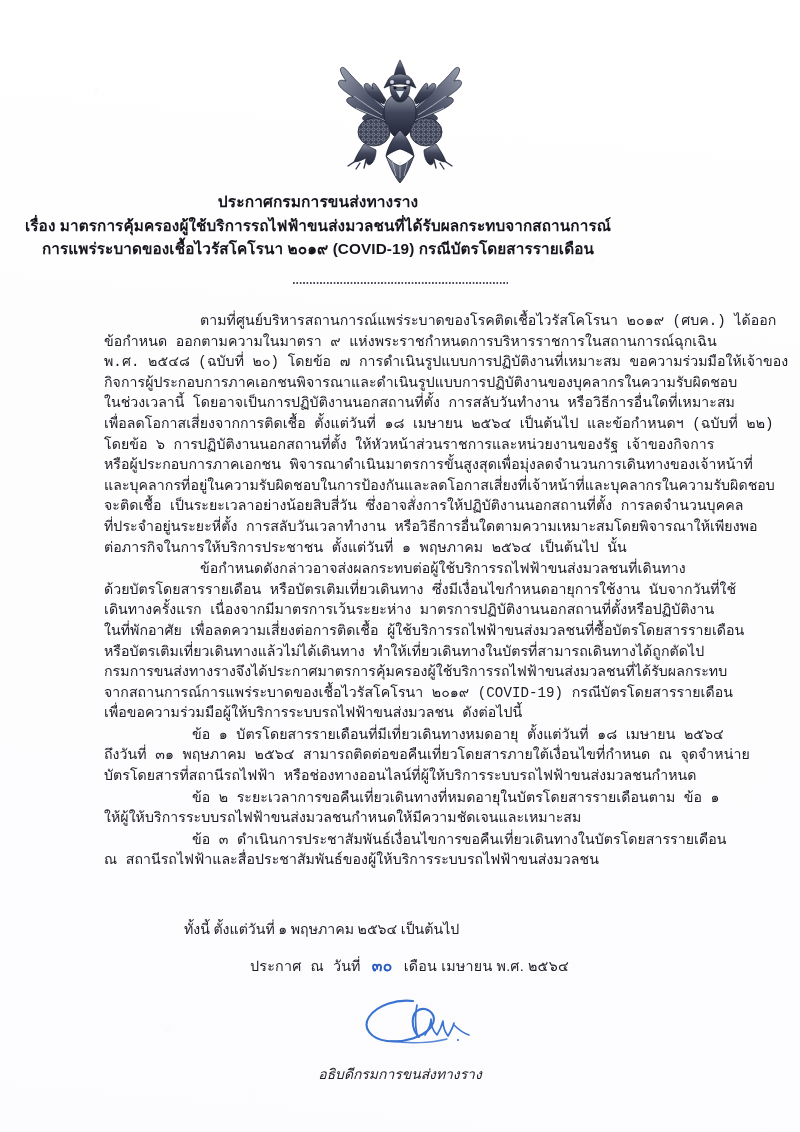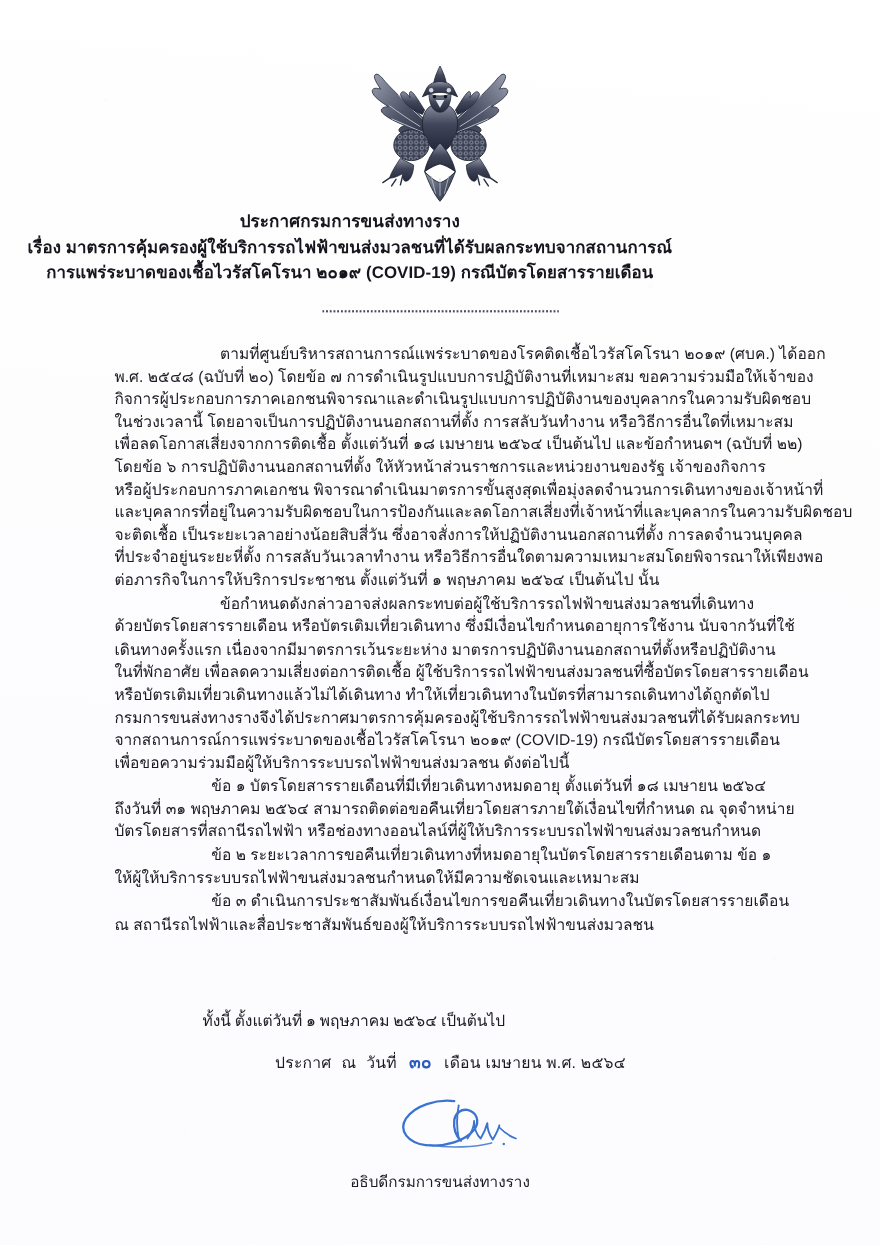--- a/index.html
+++ b/index.html
@@ -102,20 +102,21 @@
     top: 311px;
     left: 104px;
     width: 600px;
   }
   .para {
     font-size: 14.15px;
     line-height: 20.6px;
     color: #1b1b24;
     letter-spacing: .05px;
     margin: 0;
+    font-family: Liberation Mono, monospace;
   }
   .para + .para { margin-top: 1px; }
   .para .ln { display: block; white-space: nowrap; }
   .para .ln.indent-lg { text-indent: 88px; }
   .para .ln.indent-xl { text-indent: 96px; }
 
   
   .closing {
     position: absolute;
     top: 919px;
@@ -174,20 +175,21 @@
     color: #1b1b24;
   }
   .sig-title {
     position: absolute;
     top: 1063px;
     left: 0;
     width: 800px;
     text-align: center;
     font-size: 13.9px;
     color: #1b1b24;
+    font-style: italic;
   }
 </style>
 </head>
 <body>
 
 <div class="paper"></div>
 <div class="scan-noise"></div>
 
 <div class="page">
 
@@ -275,20 +277,21 @@
   </div>
 
   <div class="rule-wrap">
     <div class="dotted-rule"></div>
   </div>
 
   <div class="body-area">
 
     <p class="para">
       <span class="ln indent-xl">ตามที่ศูนย์บริหารสถานการณ์แพร่ระบาดของโรคติดเชื้อไวรัสโคโรนา ๒๐๑๙ (ศบค.) ได้ออก</span>
+      <span class="ln">ข้อกำหนด ออกตามความในมาตรา ๙ แห่งพระราชกำหนดการบริหารราชการในสถานการณ์ฉุกเฉิน</span>
       <span class="ln">พ.ศ. ๒๕๔๘ (ฉบับที่ ๒๐) โดยข้อ ๗ การดำเนินรูปแบบการปฏิบัติงานที่เหมาะสม ขอความร่วมมือให้เจ้าของ</span>
       <span class="ln">กิจการผู้ประกอบการภาคเอกชนพิจารณาและดำเนินรูปแบบการปฏิบัติงานของบุคลากรในความรับผิดชอบ</span>
       <span class="ln">ในช่วงเวลานี้ โดยอาจเป็นการปฏิบัติงานนอกสถานที่ตั้ง การสลับวันทำงาน หรือวิธีการอื่นใดที่เหมาะสม</span>
       <span class="ln">เพื่อลดโอกาสเสี่ยงจากการติดเชื้อ ตั้งแต่วันที่ ๑๘ เมษายน ๒๕๖๔ เป็นต้นไป และข้อกำหนดฯ (ฉบับที่ ๒๒)</span>
       <span class="ln">โดยข้อ ๖ การปฏิบัติงานนอกสถานที่ตั้ง ให้หัวหน้าส่วนราชการและหน่วยงานของรัฐ เจ้าของกิจการ</span>
       <span class="ln">หรือผู้ประกอบการภาคเอกชน พิจารณาดำเนินมาตรการขั้นสูงสุดเพื่อมุ่งลดจำนวนการเดินทางของเจ้าหน้าที่</span>
       <span class="ln">และบุคลากรที่อยู่ในความรับผิดชอบในการป้องกันและลดโอกาสเสี่ยงที่เจ้าหน้าที่และบุคลากรในความรับผิดชอบ</span>
       <span class="ln">จะติดเชื้อ เป็นระยะเวลาอย่างน้อยสิบสี่วัน ซึ่งอาจสั่งการให้ปฏิบัติงานนอกสถานที่ตั้ง การลดจำนวนบุคคล</span>
       <span class="ln">ที่ประจำอยู่นระยะหี่ตั้ง การสลับวันเวลาทำงาน หรือวิธีการอื่นใดตามความเหมาะสมโดยพิจารณาให้เพียงพอ</span>
       <span class="ln">ต่อภารกิจในการให้บริการประชาชน ตั้งแต่วันที่ ๑ พฤษภาคม ๒๕๖๔ เป็นต้นไป นั้น</span>

